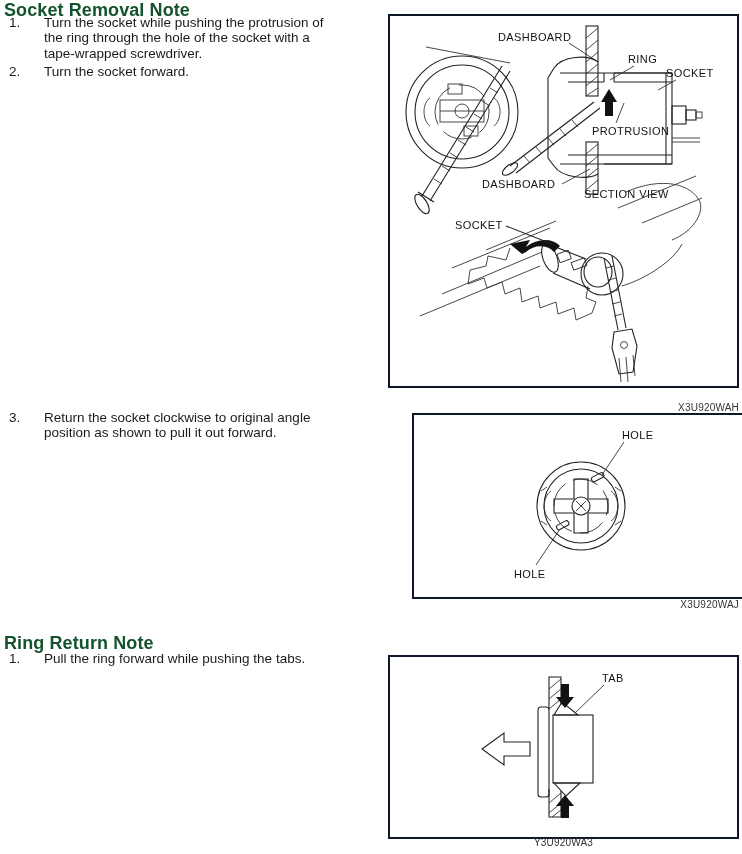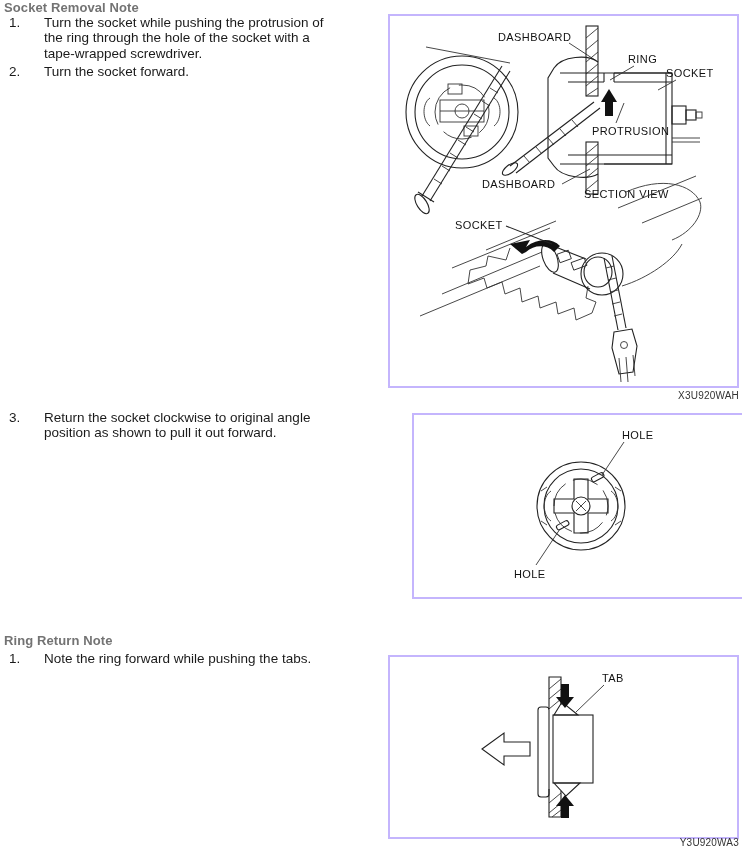--- a/index.html
+++ b/index.html
@@ -1,29 +1,29 @@
 <!DOCTYPE html>
 <html><head>
 <meta charset="utf-8">
 <style>
   html,body{margin:0;padding:0;background:#fff;}
   .page{
     position:relative;width:742px;height:854px;background:#fff;
     font-family:"Liberation Sans","DejaVu Sans",sans-serif;color:#111;overflow:hidden;
   }
   .heading{
-    position:absolute;left:4px;font-size:13px;font-weight:bold;color:#737373;
+    position:absolute;left:4px;font-size:18px;font-weight:bold;color:#14532d;
     letter-spacing:0.1px;white-space:nowrap;
   }
   .steps{position:absolute;left:9px;width:330px;}
   .step{display:flex;margin-bottom:3px;font-size:13.5px;line-height:15.4px;color:#1a1a1a;}
   .step .num{width:19px;flex:0 0 19px;}
   .step .txt{flex:1;margin-left:16px;}
   .figure{
-    position:absolute;left:388px;width:347px;border:2px solid #c4b5fd;background:#fff;
+    position:absolute;left:388px;width:347px;border:2px solid #0f172a;background:#fff;
   }
   .figure svg{display:block;}
   .figcode{
     position:absolute;left:388px;width:351px;text-align:right;
     font-size:10px;color:#333;letter-spacing:0.2px;
   }
   .lbl{
     font-family:"Liberation Sans","DejaVu Sans",sans-serif;
     font-size:11px;fill:#111;letter-spacing:0.4px;
   }
@@ -54,21 +54,21 @@
       <span class="num">3.</span>
       <span class="txt">Return the socket clockwise to original angle position as shown to pull it out forward.</span>
     </div>
   </div>
 
   <div class="heading" style="top:633px;">Ring Return Note</div>
 
   <div class="steps" style="top:651px;">
     <div class="step">
       <span class="num">1.</span>
-      <span class="txt">Note the ring forward while pushing the tabs.</span>
+      <span class="txt">Pull the ring forward while pushing the tabs.</span>
     </div>
   </div>
 
   <div class="figure" style="top:14px;height:370px;">
     <svg width="347" height="370" viewBox="0 0 347 370">
 
       <text class="lbl" x="108" y="25">DASHBOARD</text>
       <line class="thin" x1="179" y1="27" x2="205" y2="44"></line>
 
       <g>
@@ -205,21 +205,21 @@
           <line class="thin" x1="229" y1="342" x2="231" y2="366"></line>
           <line class="thin" x1="236" y1="341" x2="238" y2="366"></line>
           <line class="thin" x1="243" y1="339" x2="245" y2="360"></line>
         </g>
 
         <text class="lbl" x="65" y="213">SOCKET</text>
         <line class="ln" x1="116" y1="210" x2="162" y2="228"></line>
       </g>
     </svg>
   </div>
-  <div class="figcode" style="top:390px;">X3U920WAH</div>
+  <div class="figcode" style="top:402px;">X3U920WAH</div>
 
   <div class="figure" style="top:413px;height:182px;margin-left:24px;">
     <svg width="347" height="182" viewBox="0 0 347 182">
       <g>
         <circle class="ln" cx="167" cy="91" r="44"></circle>
         <circle class="ln" cx="167" cy="91" r="37"></circle>
         <path class="thin" d="M 140,91 a 27,27 0 0 1 54,0 a 27,27 0 0 1 -54,0" stroke-dasharray="26 8"></path>
 
         <path class="ln" d="M 160,64 H 174 V 84 H 194 V 98 H 174 V 118 H 160 V 98 H 140 V 84 H 160 Z"></path>
 
@@ -234,20 +234,21 @@
 
         <rect class="ln" x="177" y="60" width="13" height="5" rx="2" transform="rotate(-28 183 62)"></rect>
         <rect class="ln" x="142" y="108" width="13" height="5" rx="2" transform="rotate(-28 148 110)"></rect>
       </g>
       <text class="lbl" x="208" y="24">HOLE</text>
       <line class="thin" x1="210" y1="27" x2="188" y2="60"></line>
       <text class="lbl" x="100" y="163">HOLE</text>
       <line class="thin" x1="122" y1="150" x2="146" y2="114"></line>
     </svg>
   </div>
+  <div class="figcode" style="top:599px;">X3U920WAJ</div>
 
   <div class="figure" style="top:655px;height:180px;">
     <svg width="347" height="180" viewBox="0 0 347 180">
 
       <g>
         <path class="ln" d="M 159,52 L 159,20 L 171,20 L 171,48"></path>
         <line class="thin" x1="159" y1="32" x2="171" y2="22"></line>
         <line class="thin" x1="159" y1="42" x2="171" y2="32"></line>
         <line class="thin" x1="159" y1="52" x2="171" y2="42"></line>
         <path class="ln" d="M 159,132 L 159,160 L 171,160 L 171,134"></path>
@@ -271,15 +272,15 @@
         <polygon points="166,149 184,149 175,138"></polygon>
         <rect x="171" y="149" width="8" height="12"></rect>
       </g>
 
       <polygon class="ln" points="92,92 114,76 114,85 140,85 140,99 114,99 114,108"></polygon>
 
       <text class="lbl" x="212" y="25">TAB</text>
       <line class="thin" x1="214" y1="28" x2="186" y2="55"></line>
     </svg>
   </div>
-  <div class="figcode" style="top:837px;">Y3U920WA3</div>
+  <div class="figcode" style="top:837px;text-align:center;">Y3U920WA3</div>
 
 </div>
 
 </body></html>

